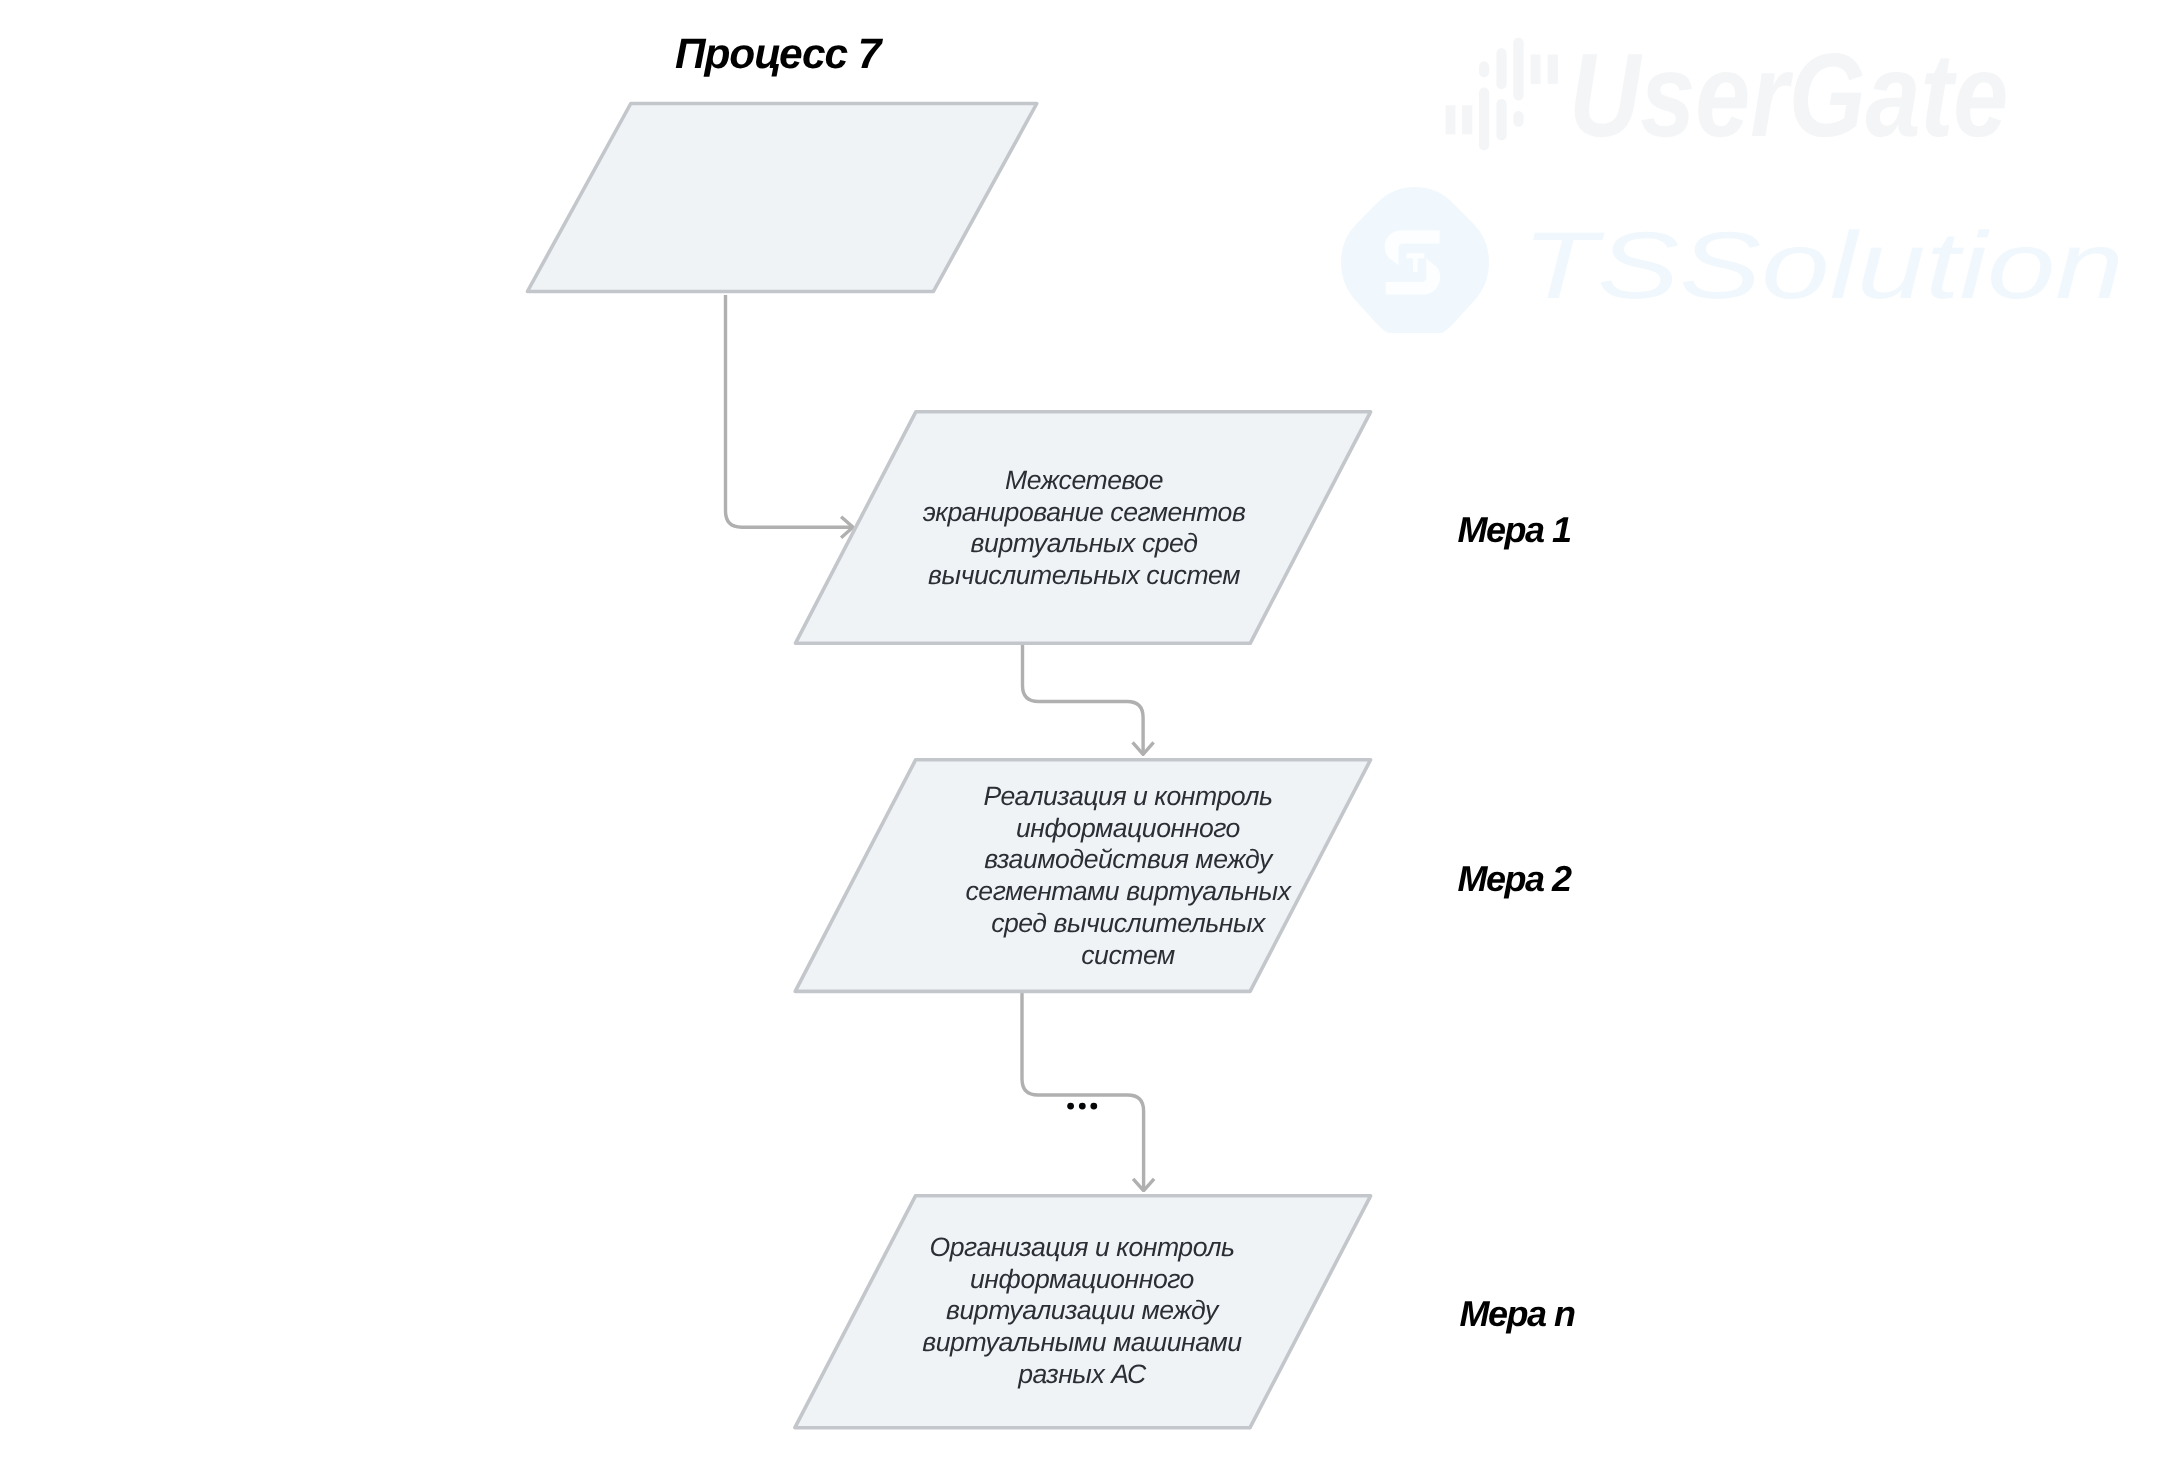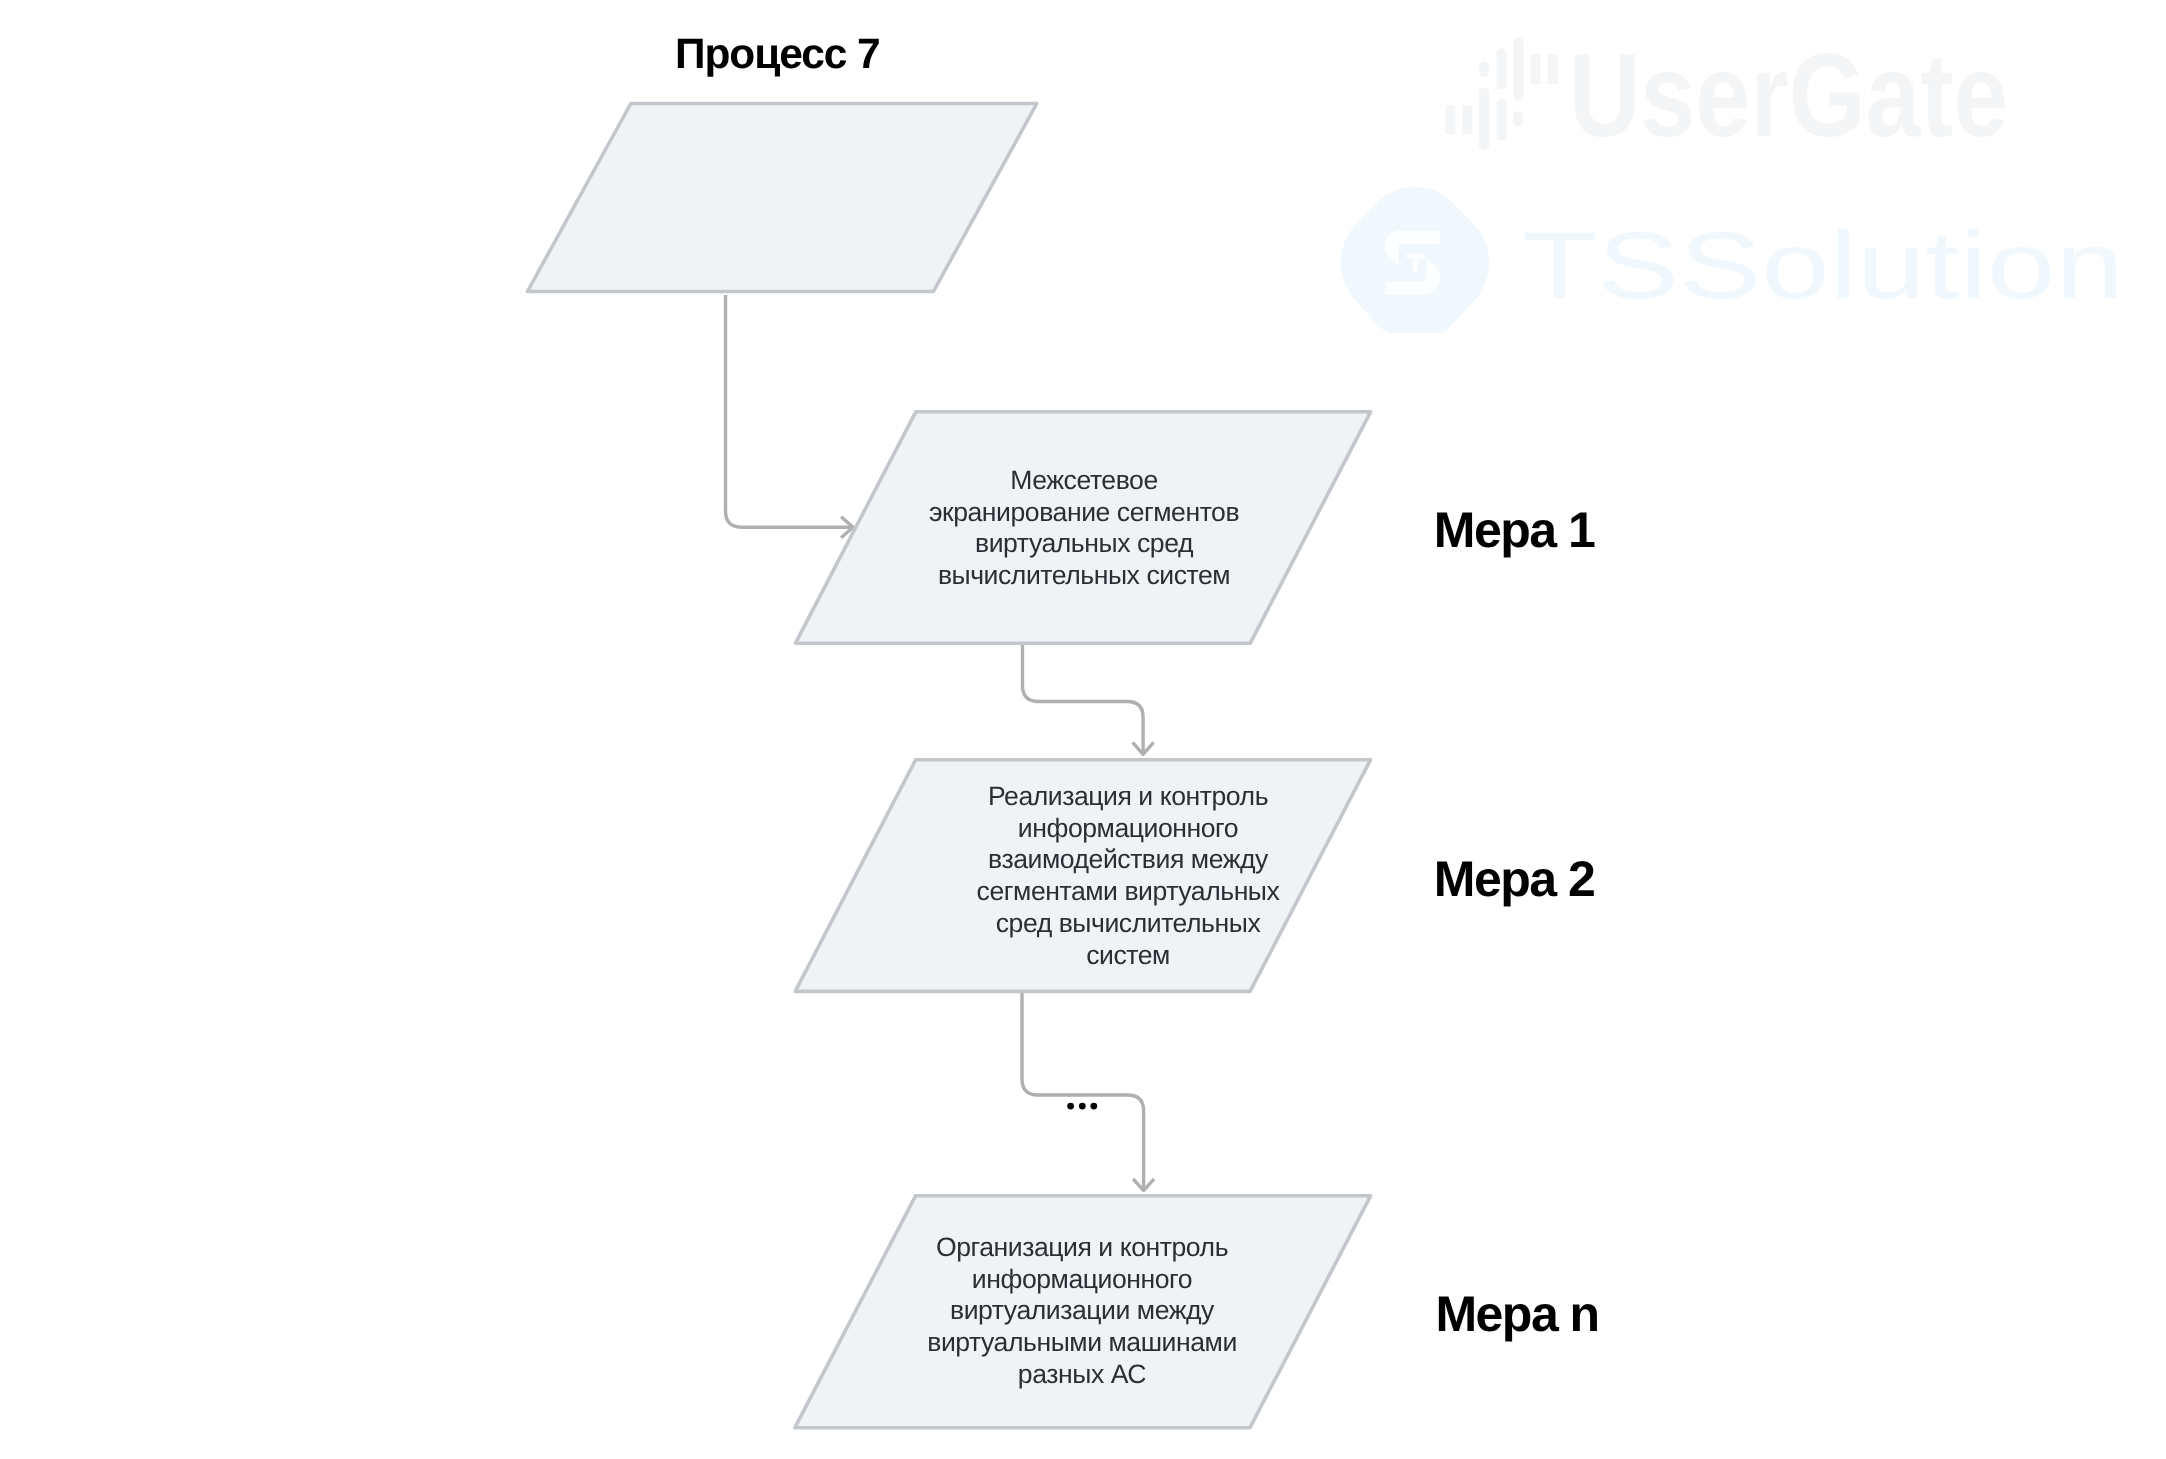--- a/index.html
+++ b/index.html
@@ -6,35 +6,35 @@
   html,body{margin:0;padding:0;}
   *{ -webkit-font-smoothing:antialiased; text-rendering:geometricPrecision; }
   #stage{ will-change:transform; }
   body{
     width:2166px;height:1459px;
     background:#ffffff;
     font-family:"Liberation Sans", sans-serif;
     overflow:hidden;
     position:relative;
   }
-  #stage{position:absolute;left:0;top:0;width:2166px;height:1459px;}
+  #stage{position:absolute;left:0;top:0;width:2166px;height:1459px;font-style:italic;}
   .wm{position:absolute;}
   .nodetext{
     position:absolute;
     text-align:center;
     font-size:26.6px;
     line-height:31.7px;
     letter-spacing:-0.45px;
     color:#2b2f35;
     white-space:pre-line;
     transform:translate(-50%,-50%);
   }
   .mera{
     position:absolute;
-    font-size:50px;
+    font-size:36px;
     font-weight:bold;
     letter-spacing:-1.5px;
     color:#000;
     white-space:nowrap;
     transform:translate(-50%,-50%);
     text-align:center;
   }
   .title{
     position:absolute;
     font-size:42.5px;

